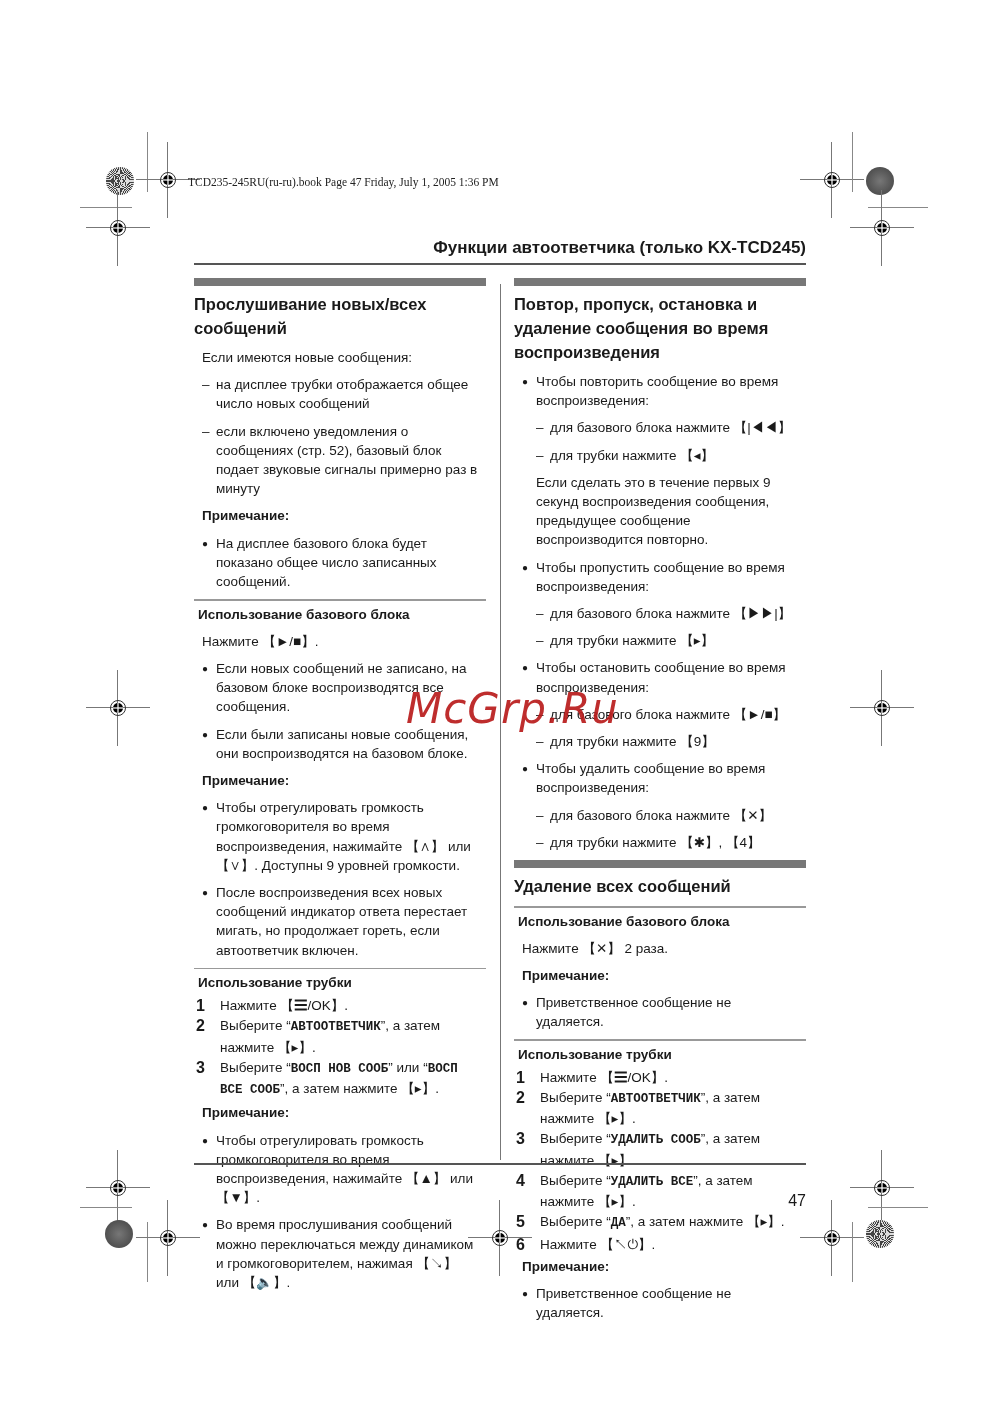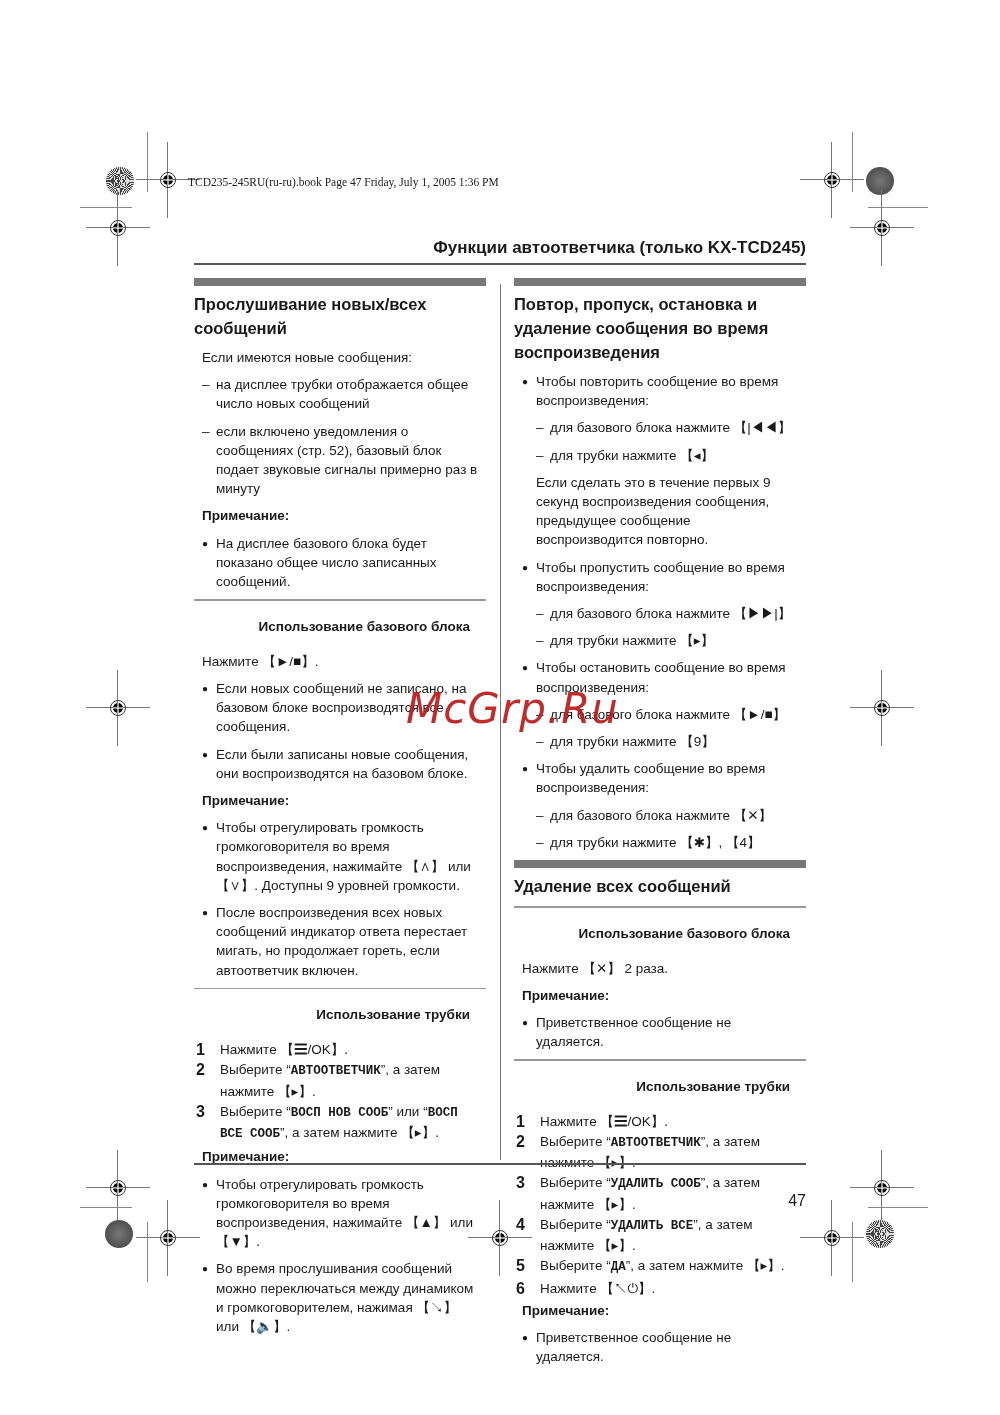--- a/index.html
+++ b/index.html
@@ -19,21 +19,21 @@
   .dark-disc { position:absolute; width:28px; height:28px; border-radius:50%;
      background: radial-gradient(circle,#777 0,#555 60%,#444 100%); }
   .file-info { position:absolute; left:188px; top:176px; font-family:"Liberation Serif", serif; font-size:11.5px; color:#222; }
   .page-header { position:absolute; right:194px; top:238px; font-size:17px; font-weight:bold; }
   .col { position:absolute; top:278px; width:292px; font-size:13.5px; line-height:19.2px; }
   .col-left { left:194px; }
   .col-right { left:514px; }
   .bar { height:8px; background:#777; margin-bottom:6px; }
   .thin { height:1.5px; background:#999; margin:8px 0 4px 0; }
   h2 { font-size:16.5px; font-weight:bold; line-height:24px; margin:2px 0 0 0; }
-  h3 { font-size:13.5px; font-weight:bold; margin:16px; line-height:19px;text-align:right; }
+  h3 { font-size:13.5px; font-weight:bold; margin:4px; line-height:19px; }
   .note { font-weight:bold; margin-top:3px; }
   p { margin:8px; }
   .dash, .bullet { position:relative; padding-left:14px; }
   .dash::before { content:"–"; position:absolute; left:0; }
   .bullet::before { content:"●"; position:absolute; left:0; font-size:10px; }
   .sub { position:relative; padding-left:28px; }
   .sub::before { content:"–"; position:absolute; left:14px; }
   .indent { padding-left:14px; }
   .step { position:relative; padding-left:26px; margin-top:1px; }
   .step .num { position:absolute; left:2px; font-weight:bold; font-size:16px; }

